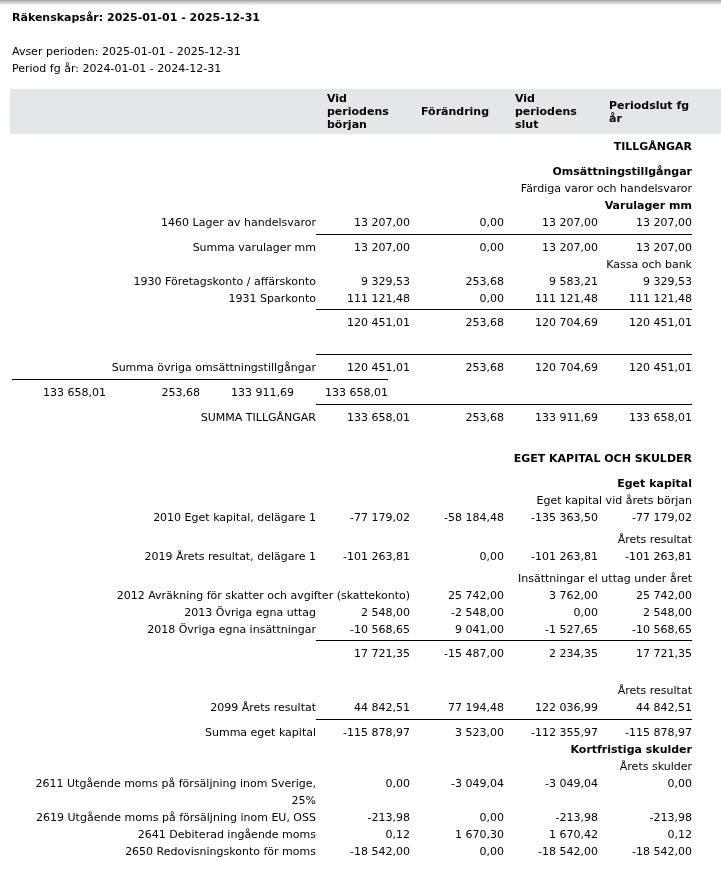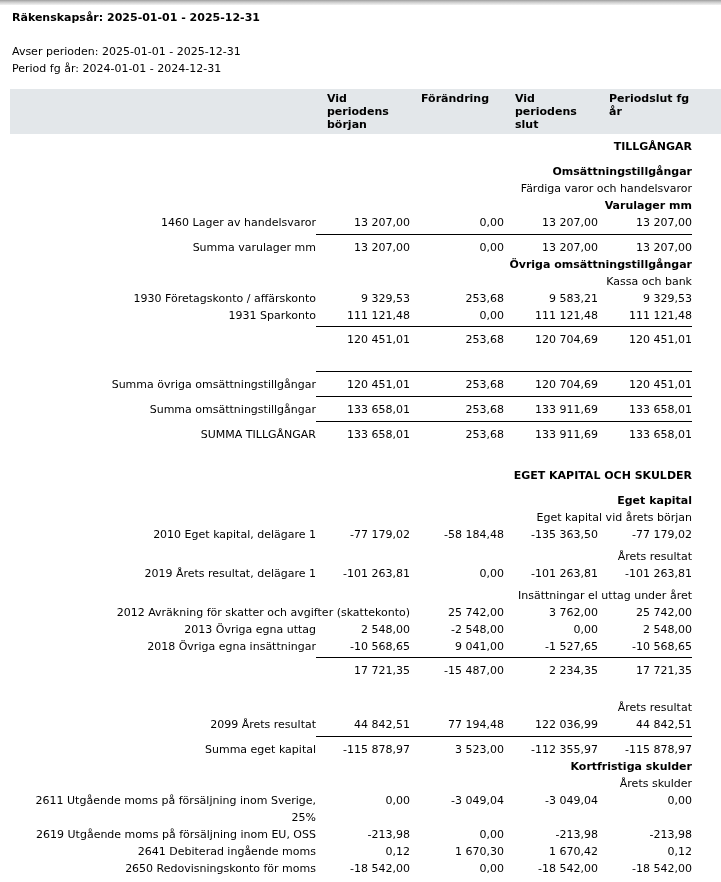--- a/index.html
+++ b/index.html
@@ -10,21 +10,21 @@
   }
   .top-strip { height:5px; width:100%;
     background:linear-gradient(to bottom,#9e9e9e 0,#c9c9c9 40%,#f2f2f2 100%); }
   .page { padding:0 29px 0 12px; }
   .meta { padding-top:4px; }
   .meta-line { line-height:17px; }
   .meta-line.first { margin-bottom:17px;font-weight:bold; }
   .thead {
     margin-top:12px; margin-left:-2px; margin-right:-29px;
     padding:3px 29px 3px 2px; min-height:30px;
-    display:flex; align-items:flex-start; font-weight:bold;
+    display:flex; align-items:center; font-weight:bold;
   }
   .thead .label { flex:1; }
   .thead .hcell { width:94px; padding-left:11px; line-height:13px; text-align:left; }
   .rows { padding-top:4px; }
   .row { display:flex; }
   .row .label { flex:1; line-height:17px;text-align:right; }
   .row .nums { display:flex; }
   .num { width:94px; text-align:right; line-height:17px; white-space:pre; }
   .row.h1 .label, .row.h2 .label { font-weight:bold; }
   .row.account .label { padding-left:20px; }
@@ -93,23 +93,20 @@
       </div>
       <div class="row sum">
         <div class="label">Summa varulager mm</div>
         <div class="nums">
           <div class="num">13 207,00</div>
           <div class="num">0,00</div>
           <div class="num">13 207,00</div>
           <div class="num">13 207,00</div>
         </div>
       </div>
-      <div class="row h2">
-        <div class="label">Övriga omsättningstillgångar</div>
-      </div>
       <div class="row group">
         <div class="label">Kassa och bank</div>
       </div>
       <div class="row account">
         <div class="label">1930 Företagskonto / affärskonto</div>
         <div class="nums">
           <div class="num">9 329,53</div>
           <div class="num">253,68</div>
           <div class="num">9 583,21</div>
           <div class="num">9 329,53</div>
@@ -137,21 +134,20 @@
       <div class="row sum">
         <div class="label">Summa övriga omsättningstillgångar</div>
         <div class="nums">
           <div class="num">120 451,01</div>
           <div class="num">253,68</div>
           <div class="num">120 704,69</div>
           <div class="num">120 451,01</div>
         </div>
       </div>
       <div class="row sum">
-        <div class="label">Summa omsättningstillgångar</div>
         <div class="nums">
           <div class="num">133 658,01</div>
           <div class="num">253,68</div>
           <div class="num">133 911,69</div>
           <div class="num">133 658,01</div>
         </div>
       </div>
       <div class="row sum">
         <div class="label">SUMMA TILLGÅNGAR</div>
         <div class="nums">

